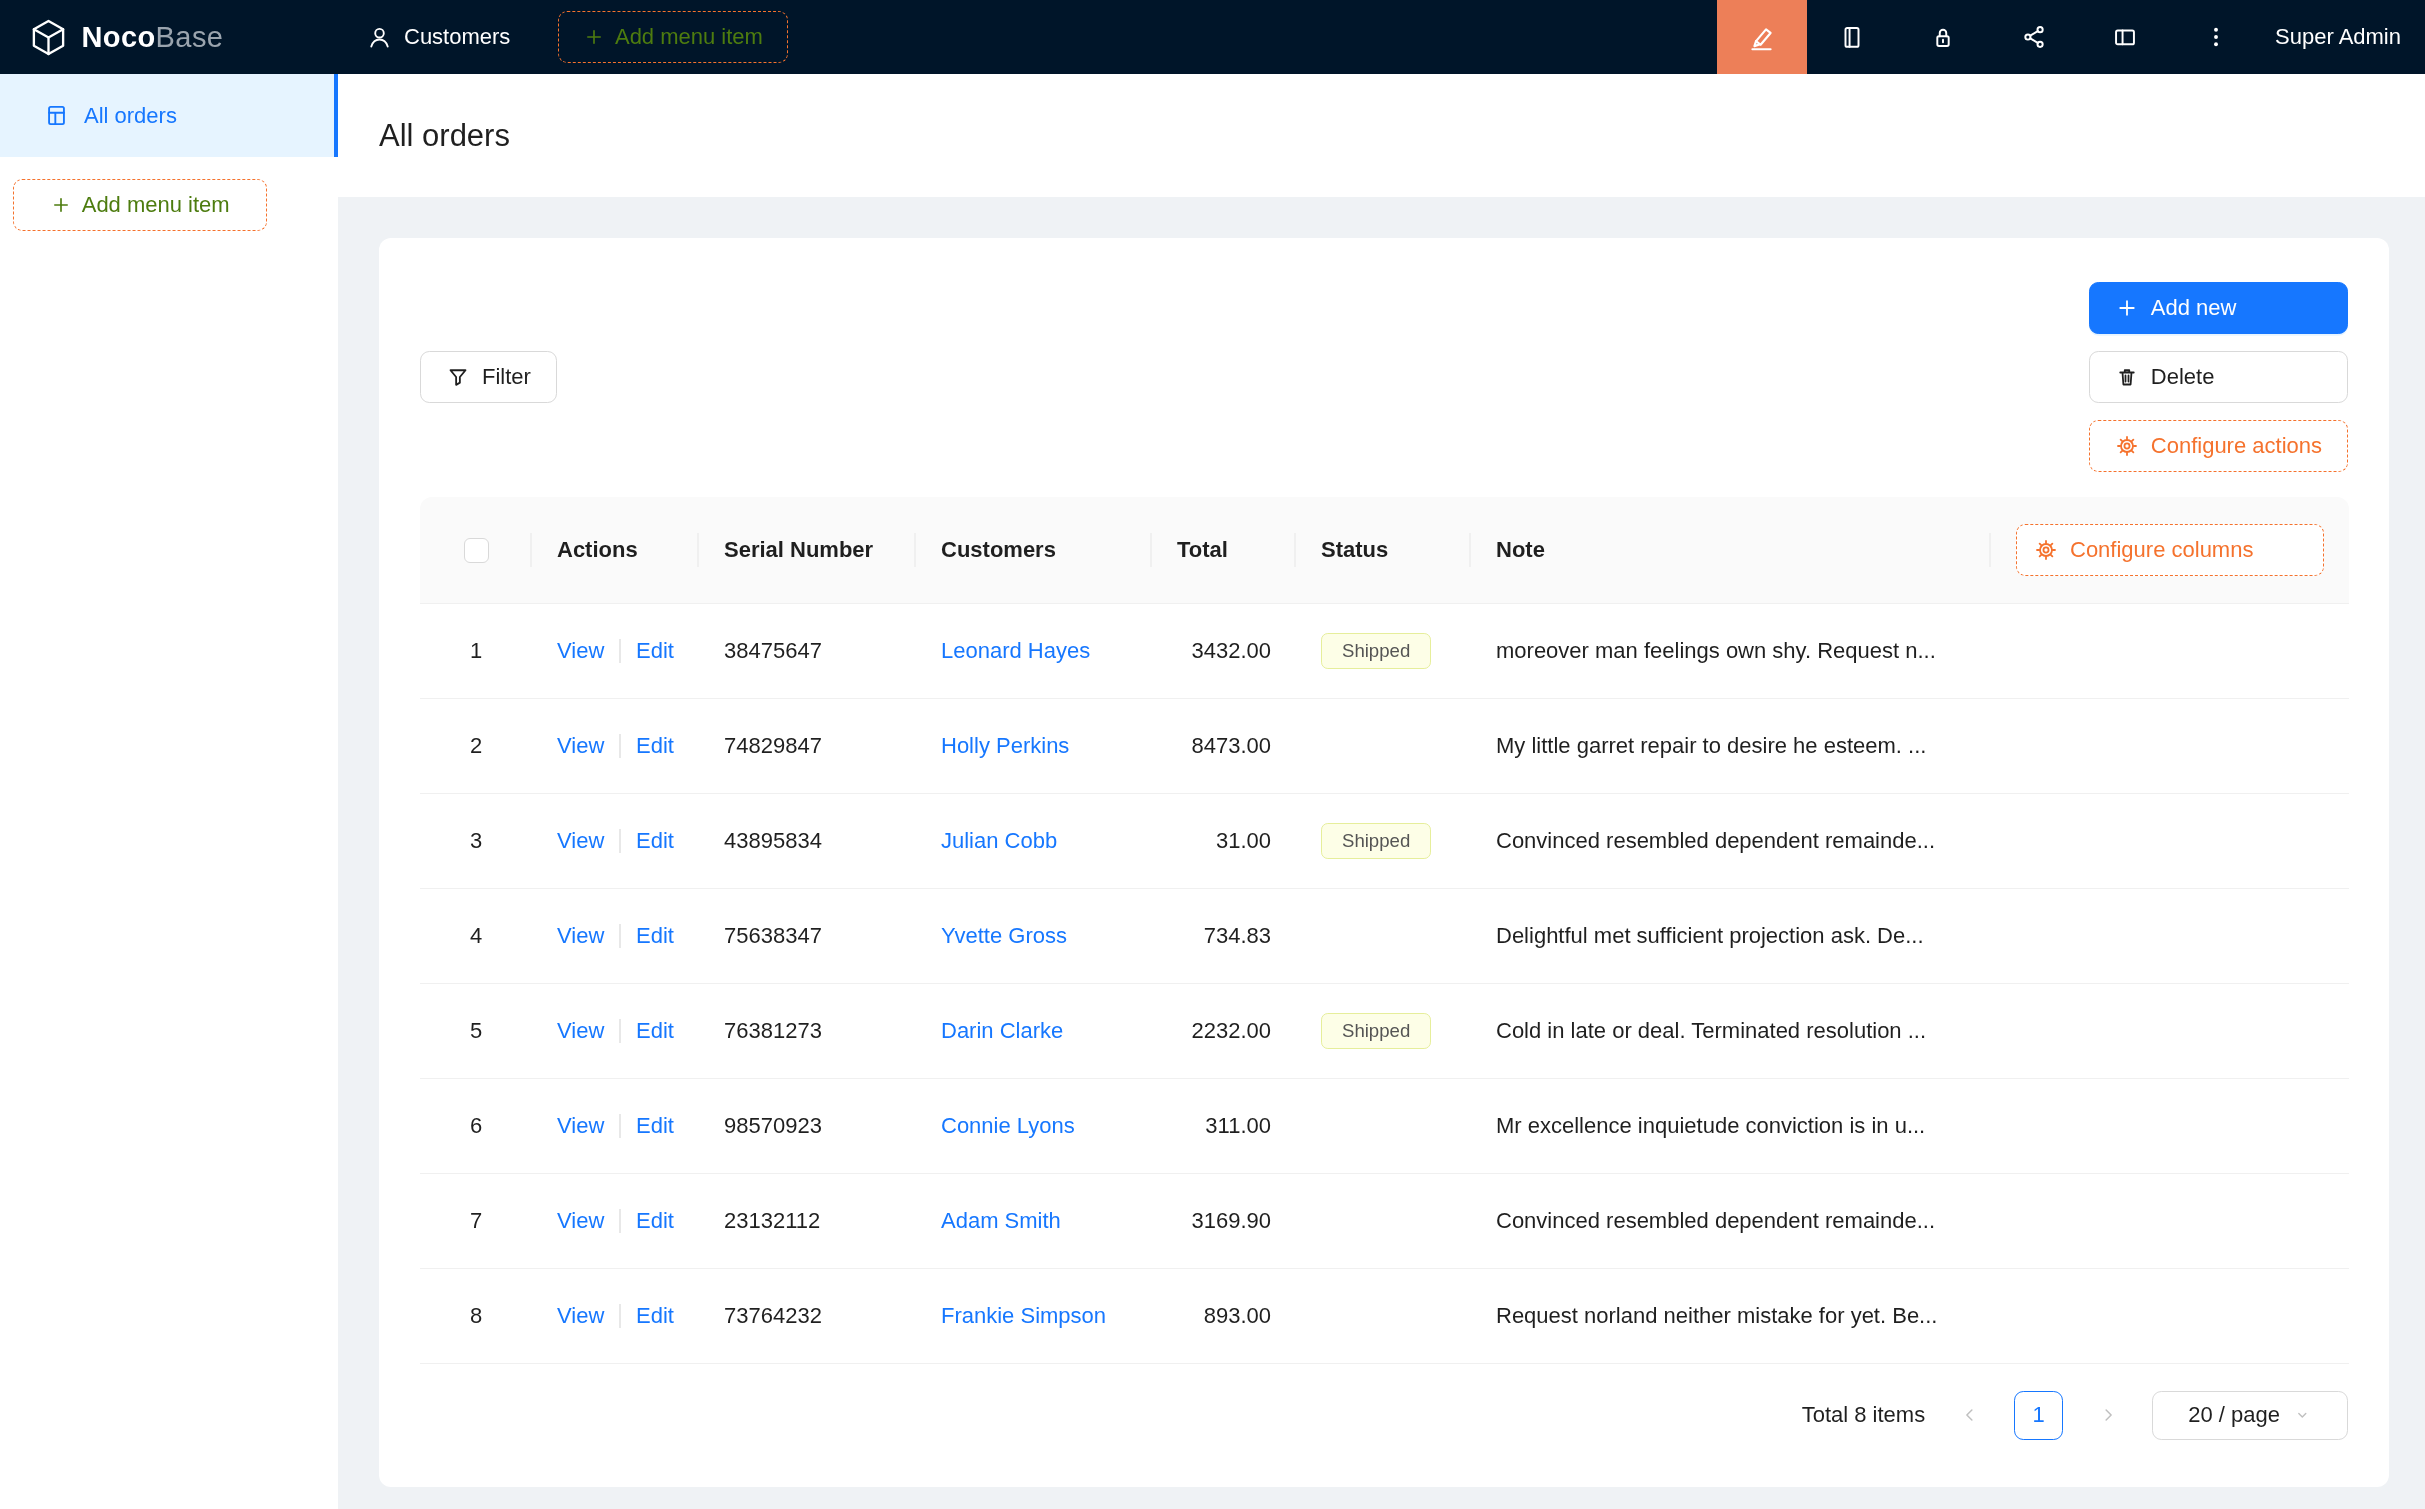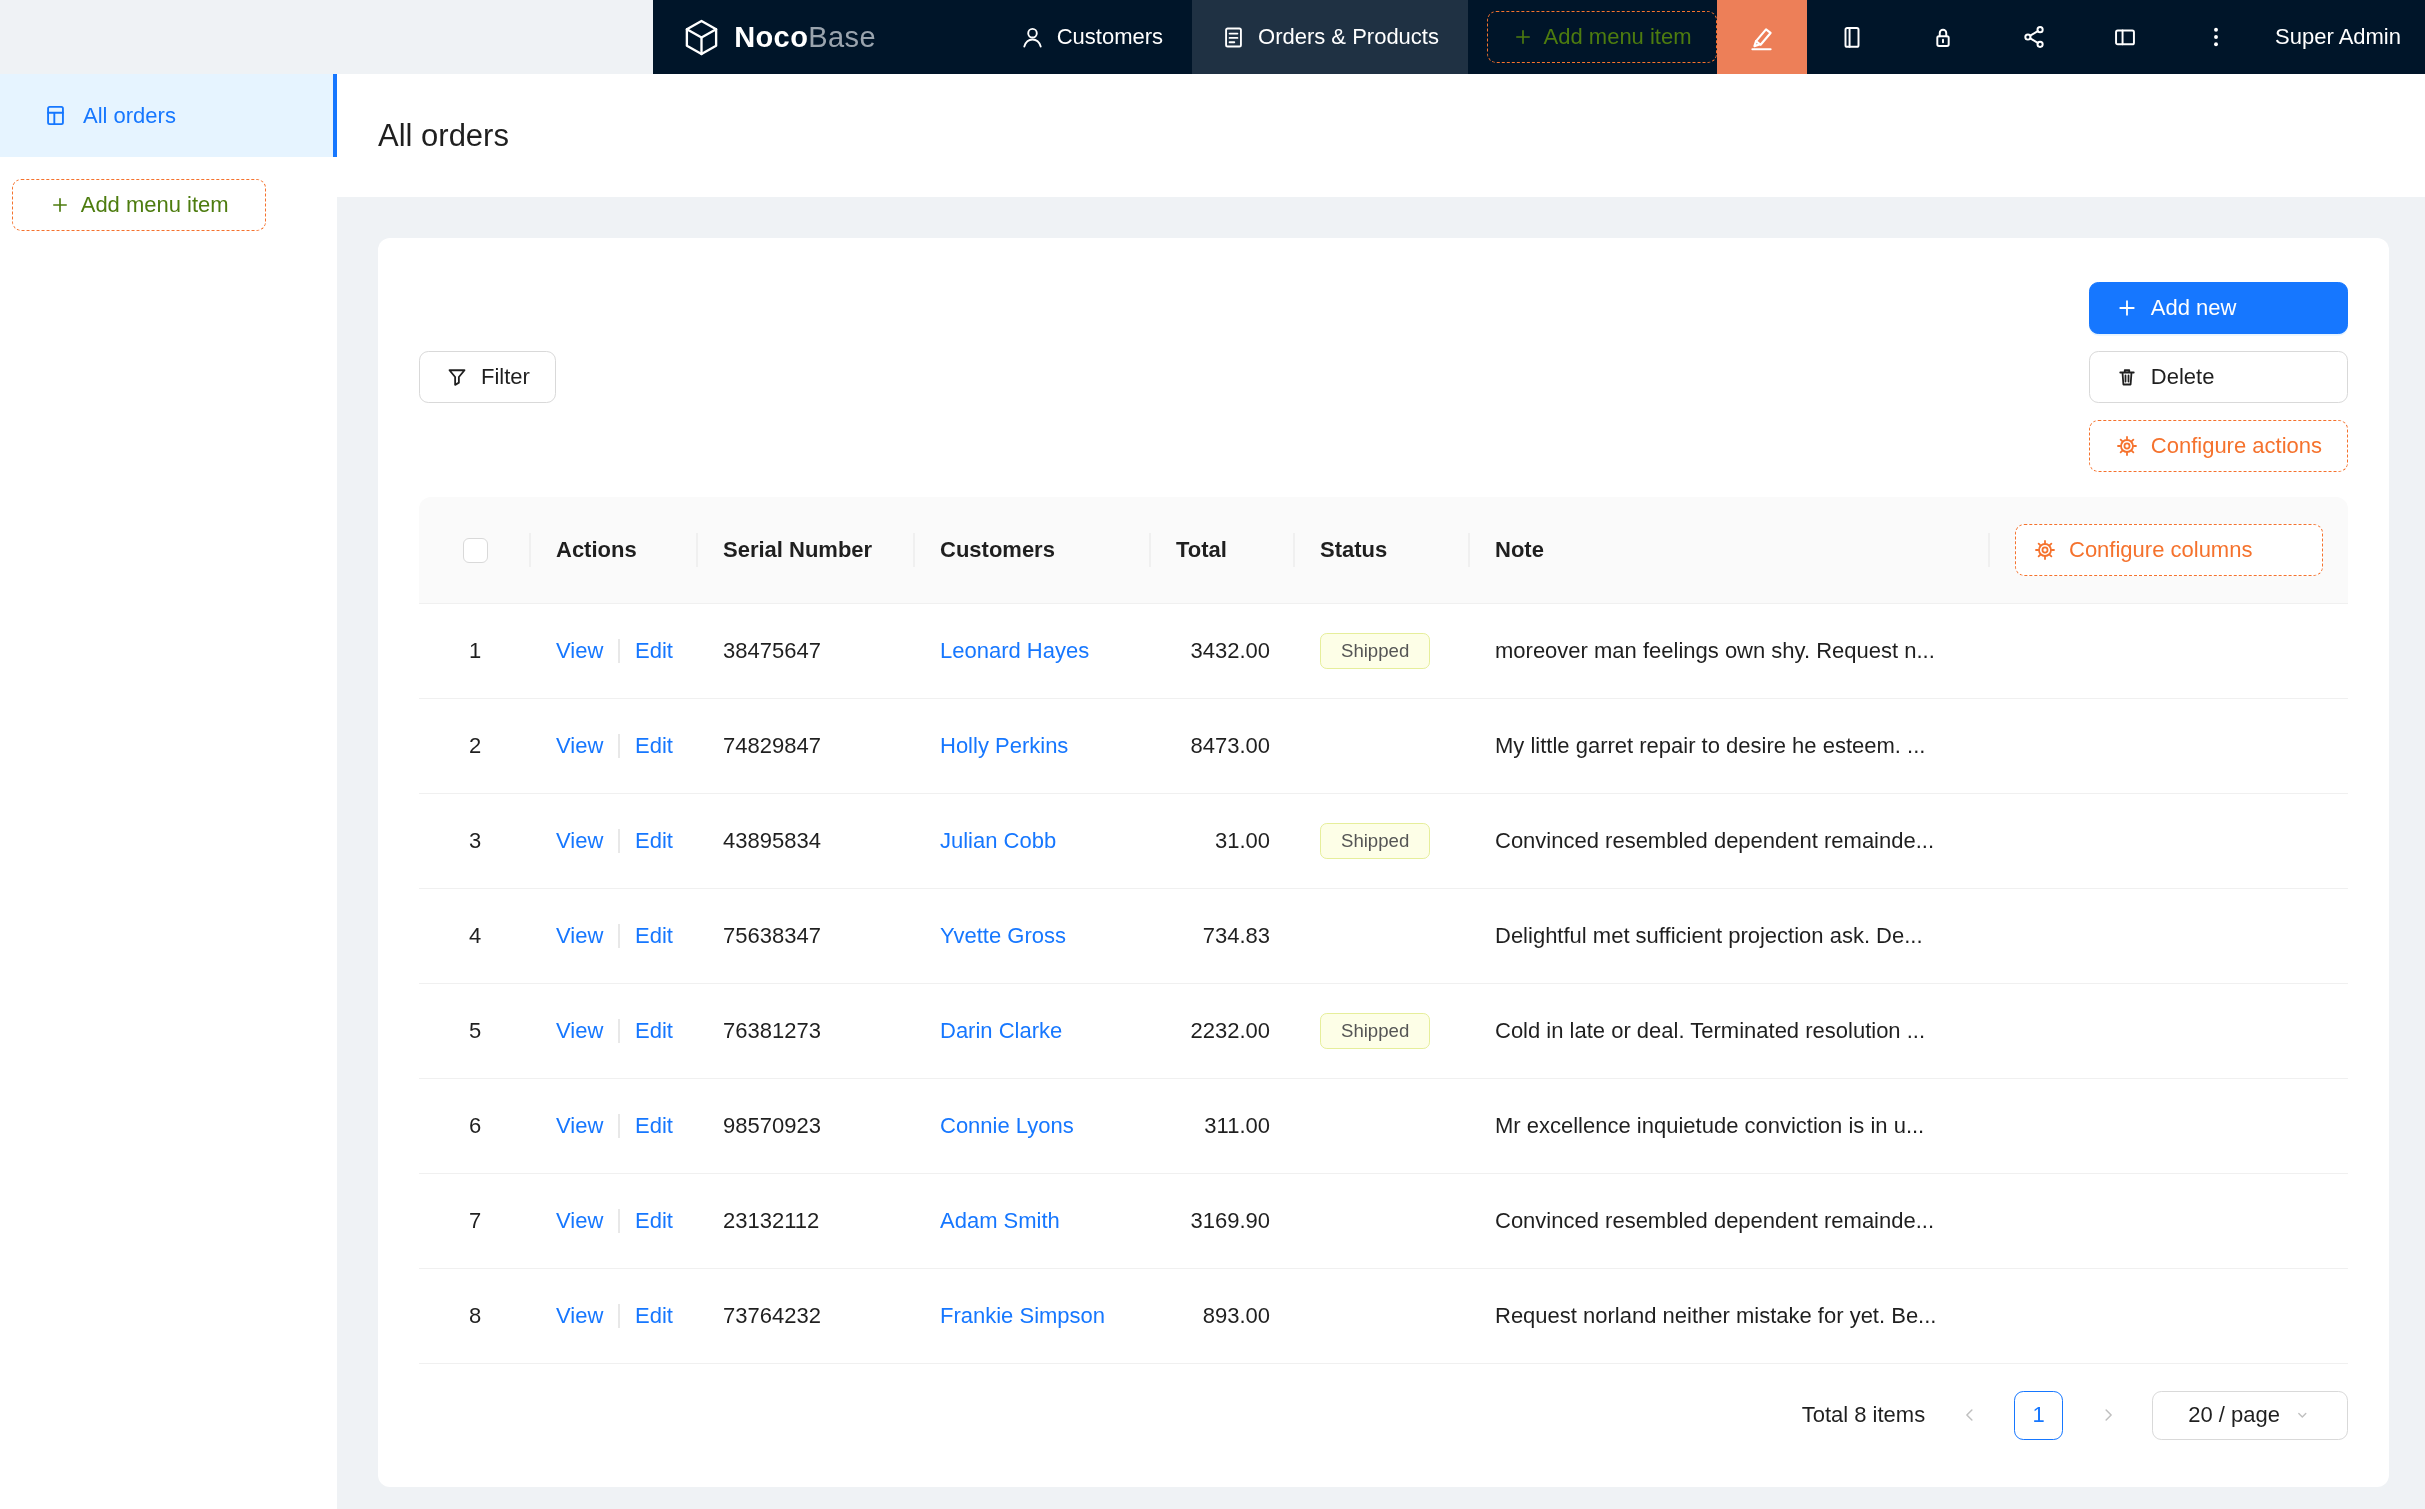--- a/index.html
+++ b/index.html
@@ -3,21 +3,21 @@
 <meta charset="utf-8">
 <style>
   * { box-sizing: border-box; }
   html,body { margin:0; padding:0; }
   body {
     width:2426px; height:1509px; overflow:hidden;
     font-family:"Liberation Sans","DejaVu Sans",sans-serif;
     color:rgba(0,0,0,0.88);
     background:#EFF2F5;
   }
-  .app { display:flex; flex-direction:column; height:100%;align-items:flex-end; }
+  .app { display:flex; flex-direction:column; height:100%; }
 
   
   .topbar { flex:0 0 74px; height:74px; background:#001529; display:flex; align-items:stretch; color:#fff; }
   .logo { flex:0 0 338px; display:flex; align-items:center; gap:13.5px; padding-left:29px; cursor:pointer; }
   .logo svg { width:39px; height:39px; }
   .logo-text { font-size:29px; letter-spacing:0.4px; white-space:nowrap; }
   .logo-noco { font-weight:700; color:#fff; }
   .logo-base { font-weight:400; color:#9AA4AE; }
   .topnav { display:flex; align-items:stretch; }
   .nav-item { display:flex; align-items:center; gap:12px; padding:0 29px; font-size:22px; cursor:pointer; white-space:nowrap; }
@@ -112,27 +112,20 @@
       <span class="logo-text"><span class="logo-noco">Noco</span><span class="logo-base">Base</span></span>
     </div>
 
     <nav class="topnav">
       <div class="nav-item">
         <svg viewBox="0 0 32 32">
           <circle cx="16" cy="10.5" r="5.5"></circle>
           <path d="M5.5 27.5 C7.3 21.5 11.3 18.5 16 18.5 C20.7 18.5 24.7 21.5 26.5 27.5"></path>
         </svg>
         <span>Customers</span>
-      </div>
-      <div class="nav-item active">
-        <svg viewBox="0 0 32 32">
-          <rect x="6.5" y="4.5" width="19" height="23" rx="2"></rect>
-          <path d="M11 11 H21 M11 16.5 H21 M11 22 H17"></path>
-        </svg>
-        <span>Orders &amp; Products</span>
       </div>
       <button class="dashed-orange header-add">
         <svg viewBox="0 0 32 32">
             <path d="M16 7 V25 M7 16 H25"></path>
           </svg>
         <span>Add menu item</span>
       </button>
     </nav>
 
     <div class="topbar-right">

